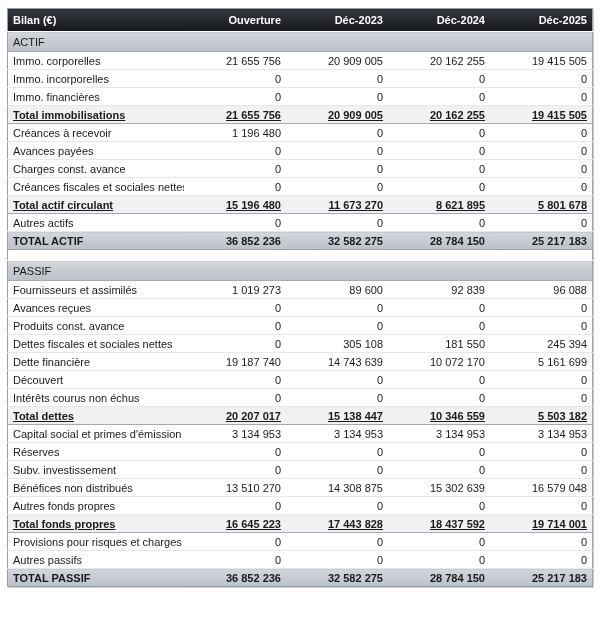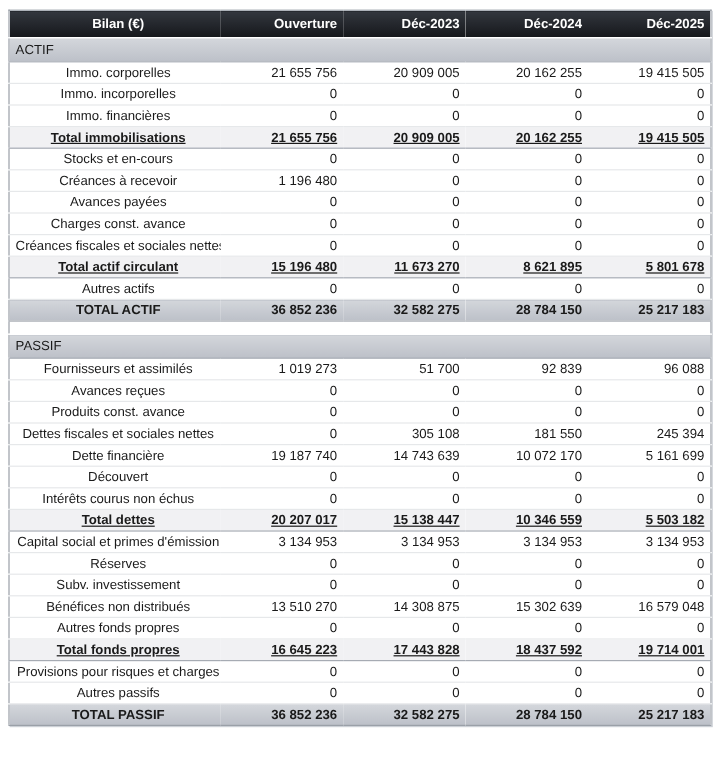--- a/index.html
+++ b/index.html
@@ -35,21 +35,21 @@
     color: var(--text);
     border: 1px solid var(--outer_border);
     box-shadow: 1px 1px 0 #ccd0d6;
   }
   th, td {
     overflow: hidden;
     white-space: nowrap;
     vertical-align: middle;
   }
   th.num, td.num { width: 97px; text-align: right; padding: 0 5px 0 0; }
-  th.label, td.label { text-align: center; padding: 0 0 0 5px; }
+  th.label, td.label { text-align: left; padding: 0 0 0 5px; }
 
   thead th {
     background: linear-gradient(var(--header_bg_top), var(--header_bg_bottom));
     color: var(--header_text);
     font-weight: bold;
     height: 22px;
     font-size: 11px;
   }
   tr.section td {
     background: linear-gradient(var(--section_bg_top), var(--section_bg_bottom));
@@ -125,27 +125,20 @@
           <td class="num">0</td>
         </tr>
         <tr class="subtotal">
           <td class="label">Total immobilisations</td>
           <td class="num">21 655 756</td>
           <td class="num">20 909 005</td>
           <td class="num">20 162 255</td>
           <td class="num">19 415 505</td>
         </tr>
         <tr class="data">
-          <td class="label">Stocks et en-cours</td>
-          <td class="num">0</td>
-          <td class="num">0</td>
-          <td class="num">0</td>
-          <td class="num">0</td>
-        </tr>
-        <tr class="data">
           <td class="label">Créances à recevoir</td>
           <td class="num">1 196 480</td>
           <td class="num">0</td>
           <td class="num">0</td>
           <td class="num">0</td>
         </tr>
         <tr class="data">
           <td class="label">Avances payées</td>
           <td class="num">0</td>
           <td class="num">0</td>
@@ -189,21 +182,21 @@
         </tr>
         <tr class="gap">
           <td colspan="5"></td>
         </tr>
         <tr class="section">
           <td colspan="5">PASSIF</td>
         </tr>
         <tr class="data">
           <td class="label">Fournisseurs et assimilés</td>
           <td class="num">1 019 273</td>
-          <td class="num">51 700</td>
+          <td class="num">89 600</td>
           <td class="num">92 839</td>
           <td class="num">96 088</td>
         </tr>
         <tr class="data">
           <td class="label">Avances reçues</td>
           <td class="num">0</td>
           <td class="num">0</td>
           <td class="num">0</td>
           <td class="num">0</td>
         </tr>

